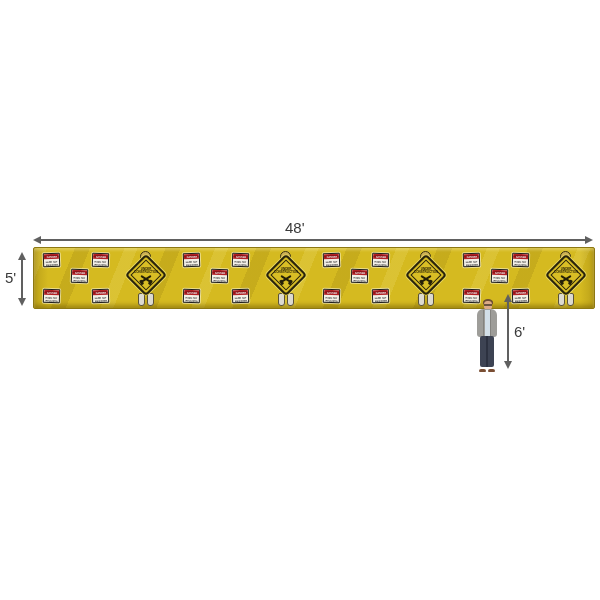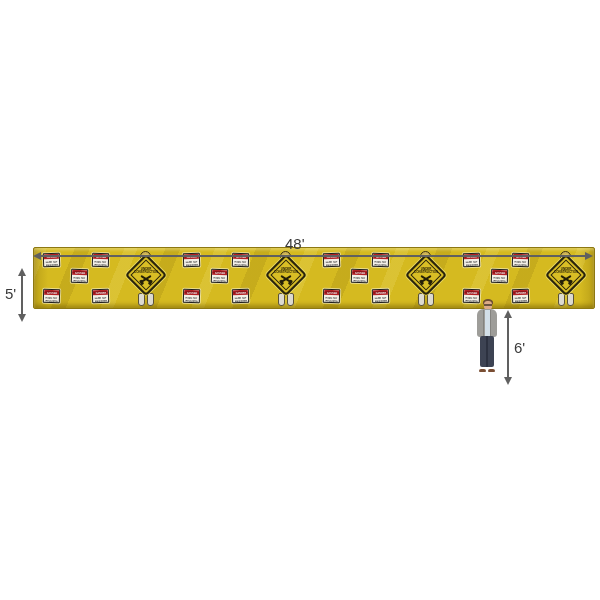--- a/index.html
+++ b/index.html
@@ -79,21 +79,21 @@
   .p-glasses { position:absolute; left:9px; top:5px; width:8px; height:1.6px; background:rgba(45,35,25,0.65); }
   .p-jacket { position:absolute; left:2px; top:10px; width:20px; height:28px; background:#9e9d99; border-radius:6px 6px 3px 3px; }
   .p-shirt { position:absolute; left:10px; top:11px; width:5px; height:26px; background:#d3dfe8; }
   .p-lapel { position:absolute; left:8px; top:11px; width:1.4px; height:26px; background:#84837f; }
   .p-lapel.r { left:15px; }
   .p-legs  { position:absolute; left:5px; top:37px; width:14px; height:31px;
              background:linear-gradient(90deg,#3d4353 46%, #2c3140 46% 54%, #3d4353 54%); border-radius:2px; }
   .p-shoe  { position:absolute; bottom:0; width:7px; height:3.5px; background:#7a4e33; border-radius:2px 2px 1px 1px; }
   .p-shoe.l { left:4px; } .p-shoe.r { left:13px; }
 
-  .group { position:absolute; inset:0; pointer-events:none; z-index:6;margin-top:16px; }
+  .group { position:absolute; inset:0; pointer-events:none; z-index:6; }
 </style>
 </head>
 <body>
 
 <div class="canvas">
 
   <div class="group">
     <span class="dim-label" style="left:285px; top:220px;">48'</span>
     <div class="line-h" style="left:40px; top:239px; width:546px;"></div>
     <div class="ah ah-left" style="left:33px;  top:236px;"></div>

